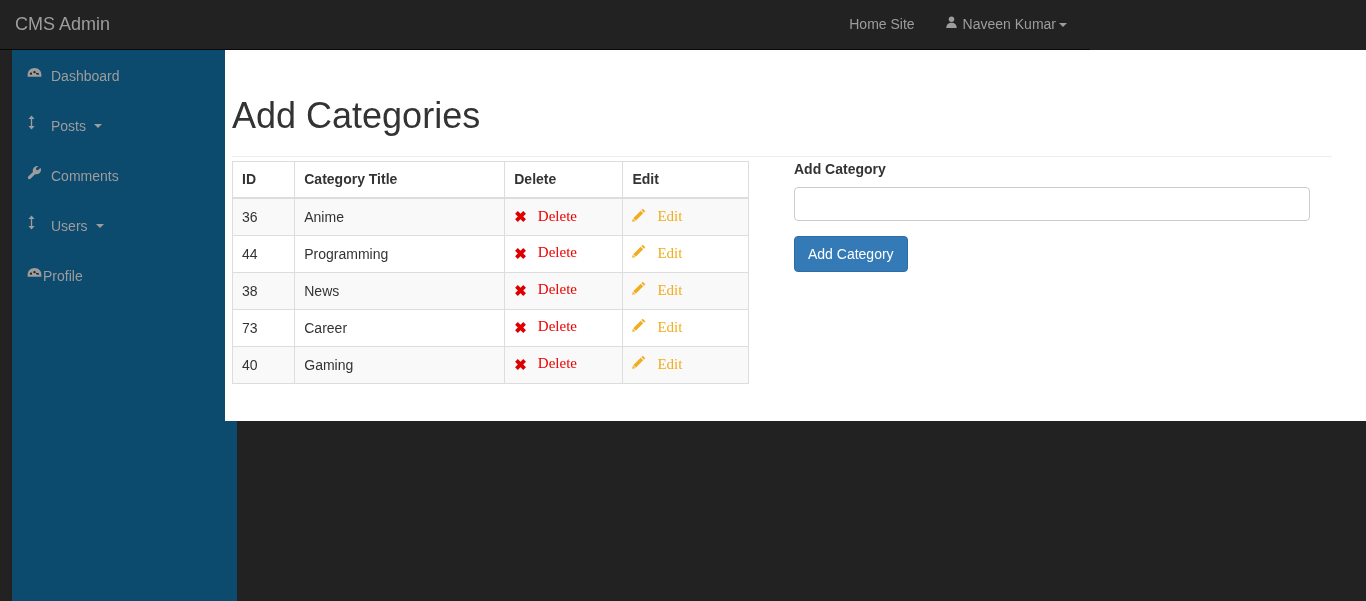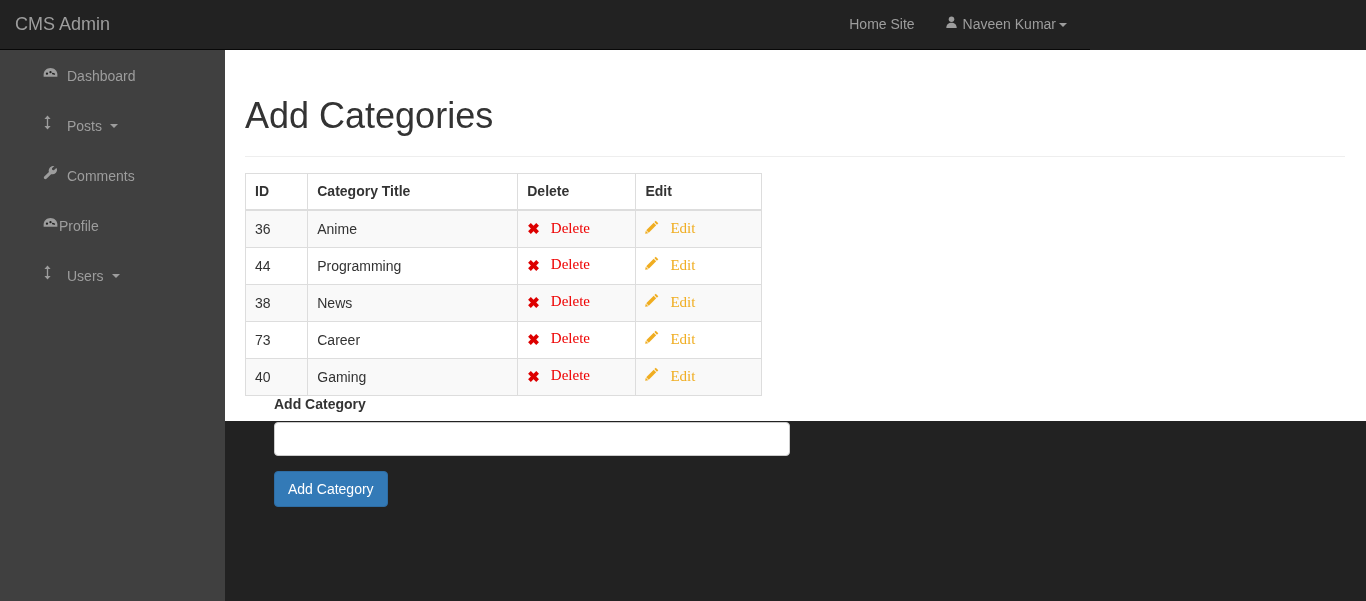--- a/index.html
+++ b/index.html
@@ -65,25 +65,24 @@
     display: inline-block;
     vertical-align: middle;
     margin-right: 5px;
     position: relative;
     top: -1px;
   }
 
   
   .sidebar {
     position: absolute;
-    top: 50px; left: 0;
+    top: 50px; left: 12px;
     width: 225px;
     height: 551px;
-    background: #404040;
-    padding-left: 28px;
+    background: #0c4a6e;
   }
   .side-item {
     display: block;
     height: 50px;
     line-height: 50px;
     padding: 0 15px;
     color: #9d9d9d;
     font-size: 14px;
     text-decoration: none;
     white-space: nowrap;
@@ -112,41 +111,40 @@
   
   .content {
     position: absolute;
     top: 50px;
     left: 225px;
     width: 1141px;
     height: 371px;
     background: #ffffff;
   }
   .content-inner {
-    padding: 0 18px 0 20px;
+    padding: 0 18px 0 7px;
   }
   .page-title {
     margin: 0;
     padding-top: 46px;
     font-size: 36px;
     font-weight: normal;
     color: #333333;
     line-height: 1.1;
   }
   .hr {
     margin-top: 20px;
     height: 1px;
     background: #eeeeee;
     width: 1100px;
   }
 
   .cols {
     display: flex;
-    margin-top: 16px;
-    flex-direction: column;
+    margin-top: 4px;
   }
   .col-table { width: 533px; }
   .col-form { width: 516px; margin-left: 29px; }
 
   table.cat-table {
     border-collapse: collapse;
     width: 517px;
     font-size: 14px;
   }
   table.cat-table th,
@@ -277,41 +275,41 @@
 
 
   <a href="#" class="side-item">
     <span class="sicon">
       <svg width="15" height="14" viewBox="0 0 16 16" aria-hidden="true">
         <path d="M14.6 2.2 L11.9 4.9 L10.0 4.6 L9.7 2.7 L12.4 0.1 C10.6 -0.3 8.7 0.2 7.4 1.6 C6.0 3.0 5.6 5.0 6.2 6.8 L0.9 12.1 C0.2 12.8 0.2 13.9 0.9 14.6 C1.6 15.3 2.7 15.3 3.4 14.6 L8.7 9.3 C10.5 9.9 12.5 9.5 13.9 8.1 C15.2 6.8 15.7 4.9 15.3 3.1 Z" fill="#9d9d9d"></path>
       </svg>
     </span><span class="lbl">Comments</span>
   </a>
 
+  <a href="#" class="side-item">
+    <span class="sicon">
+      <svg width="9" height="15" viewBox="0 0 9 16" aria-hidden="true">
+        <path d="M4.5 0.6 L7.8 4.2 L1.2 4.2 Z" fill="#9d9d9d"></path>
+        <path d="M4.5 15.4 L7.8 11.8 L1.2 11.8 Z" fill="#9d9d9d"></path>
+        <rect x="3.8" y="4.0" width="1.4" height="8.0" fill="#9d9d9d"></rect>
+      </svg>
+    </span><span class="lbl">Users</span><span class="caret"></span>
+  </a>
+
   <a href="#" class="side-item tight">
     <span class="sicon">
       <svg width="15" height="13" viewBox="0 0 16 14" aria-hidden="true">
         <path d="M8 1.2 C3.9 1.2 0.6 4.3 0.6 8.2 L0.6 10.4 L15.4 10.4 L15.4 8.2 C15.4 4.3 12.1 1.2 8 1.2 Z" fill="#9d9d9d"></path>
         <circle cx="4.2" cy="7.2" r="1.25" fill="#222222"></circle>
         <circle cx="8" cy="5.6" r="1.25" fill="#222222"></circle>
         <rect x="9.6" y="6.6" width="3.4" height="1.5" rx="0.6" fill="#222222" transform="rotate(18 11.3 7.3)"></rect>
       </svg>
     </span><span class="lbl">Profile</span>
   </a>
 
-  <a href="#" class="side-item">
-    <span class="sicon">
-      <svg width="9" height="15" viewBox="0 0 9 16" aria-hidden="true">
-        <path d="M4.5 0.6 L7.8 4.2 L1.2 4.2 Z" fill="#9d9d9d"></path>
-        <path d="M4.5 15.4 L7.8 11.8 L1.2 11.8 Z" fill="#9d9d9d"></path>
-        <rect x="3.8" y="4.0" width="1.4" height="8.0" fill="#9d9d9d"></rect>
-      </svg>
-    </span><span class="lbl">Users</span><span class="caret"></span>
-  </a>
-
 </div>
 
 <div class="content">
   <div class="content-inner">
 
     <h1 class="page-title">Add Categories</h1>
     <div class="hr"></div>
 
     <div class="cols">
 

